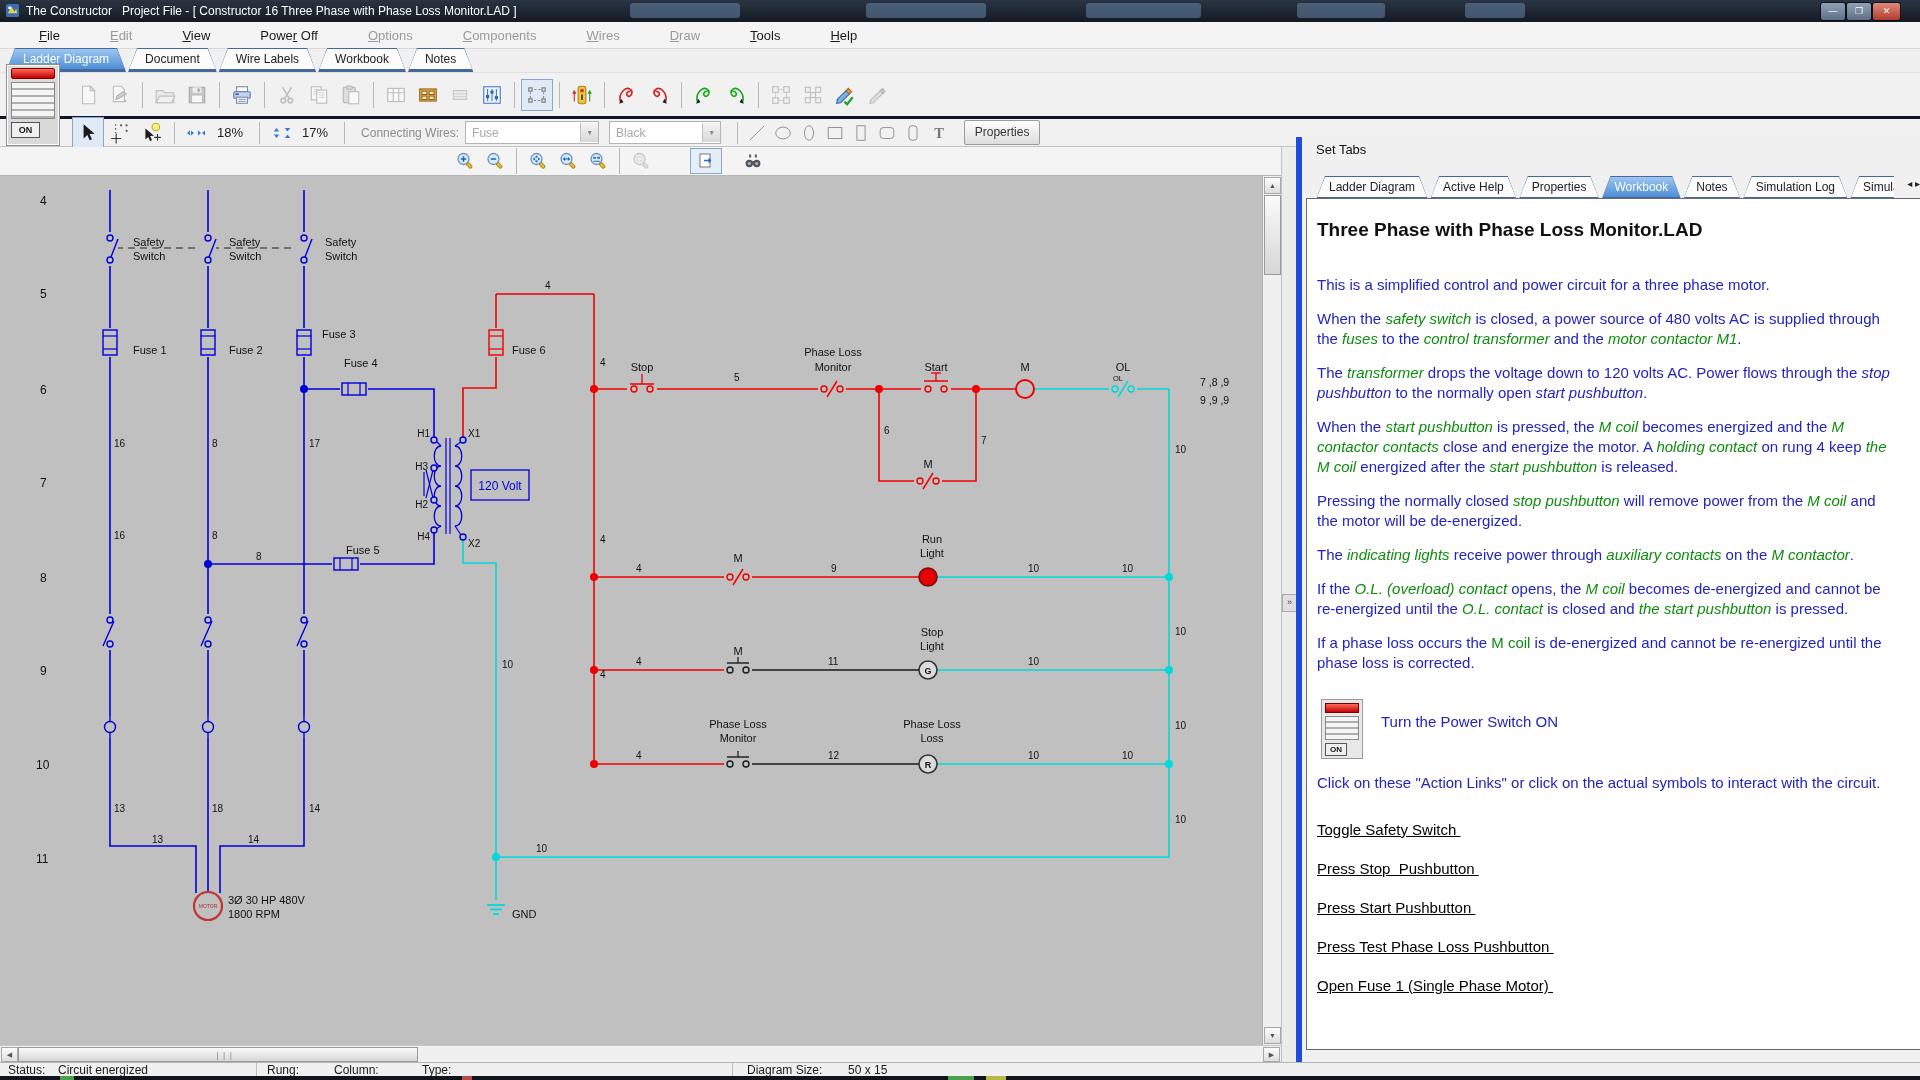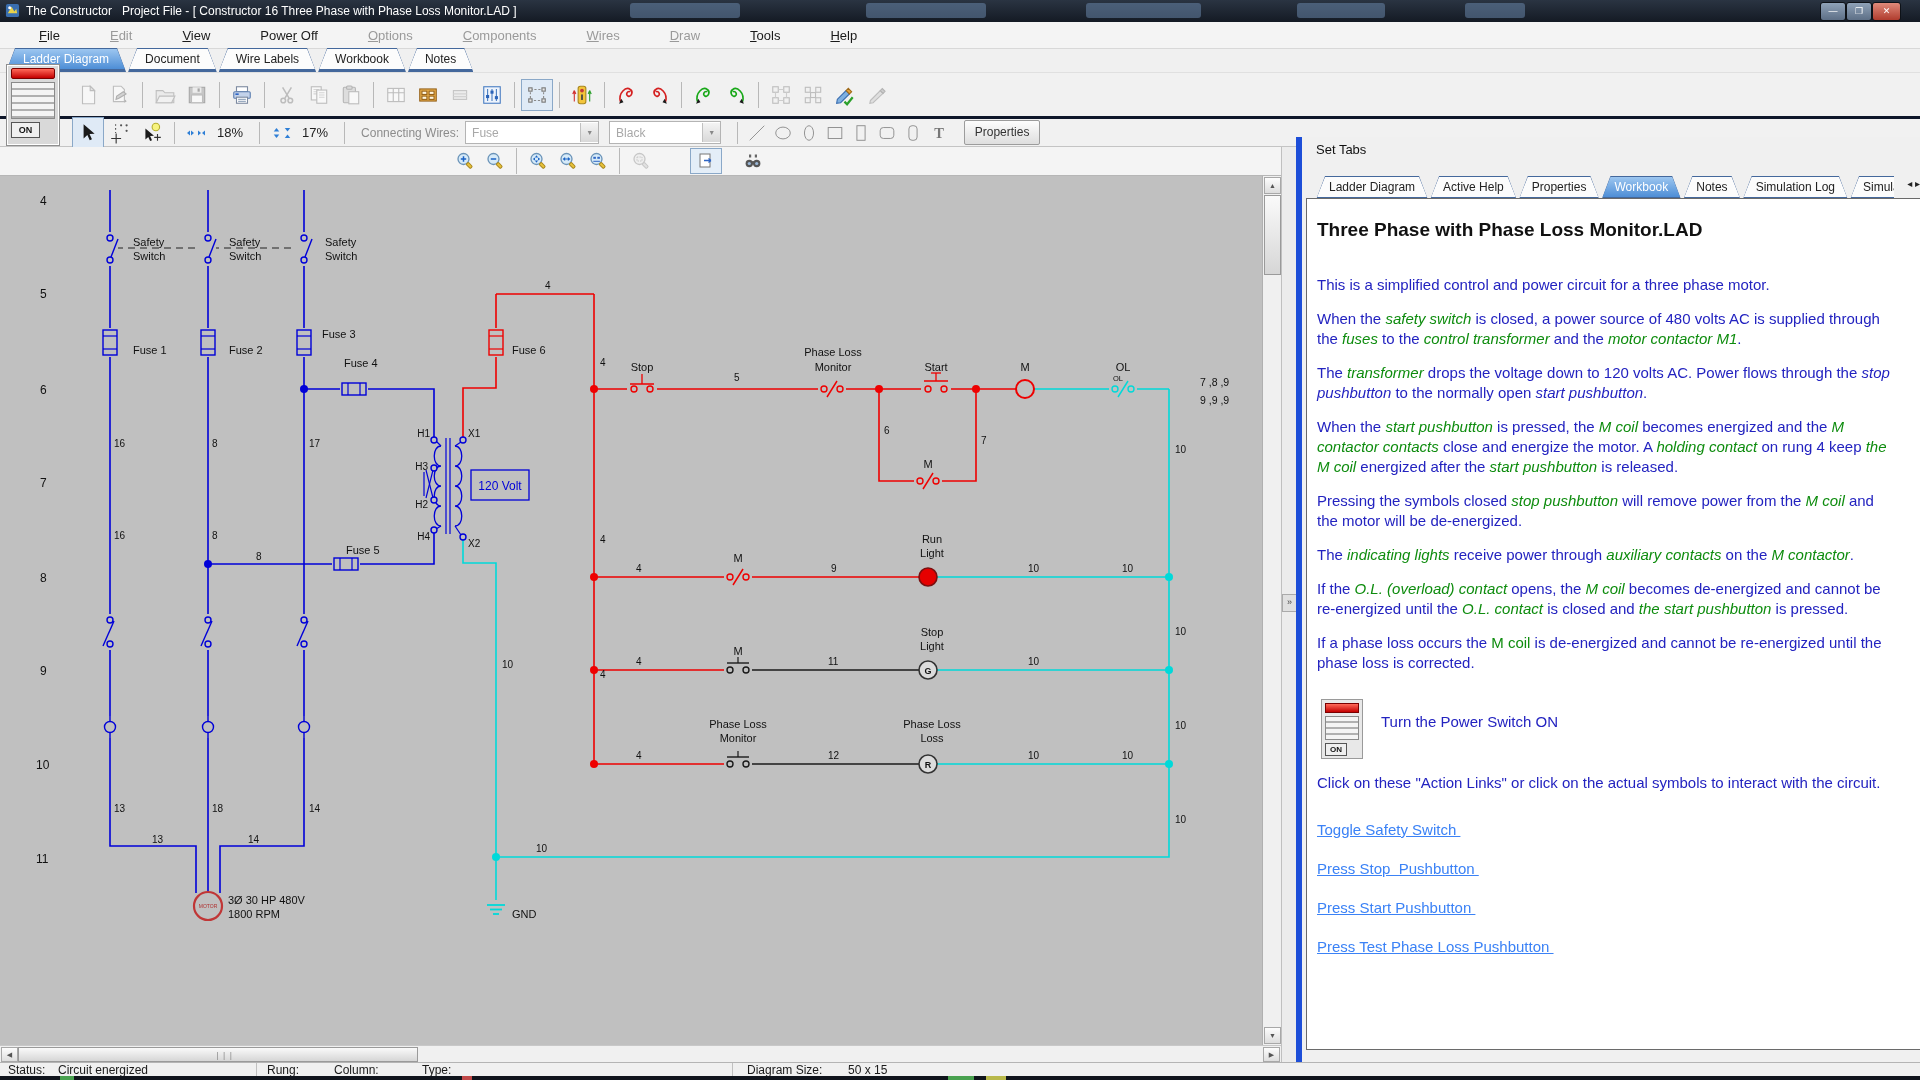--- a/index.html
+++ b/index.html
@@ -93,21 +93,21 @@
   .r-g{color:#0e8c0e;font-style:italic;} .r-gn{color:#0e8c0e;} .r-bi{font-style:italic;}
   #wb-fig{display:flex;margin:26px 0 0 4px;}
   .wswitch{width:40px;height:58px;background:#e8e8e8;border:1px solid #9a9a9a;flex:0 0 auto;}
   .wswitch .bar{margin:3px;height:8px;background:linear-gradient(#ff6a5a,#c40000);border:1px solid #7a0000;}
   .wswitch .knob{margin:3px;height:22px;border:1px solid #8a8a8a;
      background:repeating-linear-gradient(#f4f4f4 0 4px,#b0b0b0 4px 6px);}
   .wswitch .onlab{margin:2px 3px;width:20px;height:11px;border:1px solid #555;background:#efefef;
      font-size:8px;font-weight:bold;text-align:center;line-height:11px;color:#111;}
   #wb-caption{font-size:15px;color:#2323c0;margin:14px 0 0 18px;}
   #wb-links{margin-top:28px;}
-  .link{display:block;font-size:15px;color:#3b82f6;margin-bottom:22px;white-space:pre;}
+  .link{display:block;font-size:15px;color:#000000;margin-bottom:22px;white-space:pre;}
   
   #statusbar{position:absolute;left:0;top:1062px;width:1920px;height:14px;background:#f0f0f0;
      border-top:1px solid #b4b4b4;font-size:12px;color:#1a1a1a;}
   #statusbar span{position:absolute;top:0;}
   .ssep{position:absolute;top:0;width:1px;height:14px;background:#c0c0c0;}
   #sliver{position:absolute;left:0;top:1076px;width:1920px;height:4px;background:#10141c;}
   #sliver i{position:absolute;top:0;height:4px;display:block;}
 </style>
 </head>
 <body>
@@ -820,41 +820,42 @@
       </div>
     <div id="rtab-arrows">◂ ▸</div>
     <div id="rcontent">
       <div id="rtext">
         <div id="wb-title">Three Phase with Phase Loss Monitor.LAD</div>
         <div id="wb-paras">
             <div class="para"><span>This is a simplified control and power circuit for a three phase motor.</span></div>
             <div class="para"><span>When the </span><span class="r-g">safety switch</span><span> is closed, a power source of 480 volts AC is supplied through the </span><span class="r-g">fuses</span><span> to the </span><span class="r-g">control transformer</span><span> and the </span><span class="r-g">motor contactor M1</span><span>.</span></div>
             <div class="para"><span>The </span><span class="r-g">transformer</span><span> drops the voltage down to 120 volts AC. Power flows through the </span><span class="r-bi">stop pushbutton</span><span> to the normally open </span><span class="r-bi">start pushbutton</span><span>.</span></div>
             <div class="para"><span>When the </span><span class="r-g">start pushbutton</span><span> is pressed, the </span><span class="r-g">M coil</span><span> becomes energized and the </span><span class="r-g">M contactor contacts</span><span> close and energize the motor. A </span><span class="r-g">holding contact</span><span> on rung 4 keep </span><span class="r-g">the M coil</span><span> energized after the </span><span class="r-g">start pushbutton</span><span> is released.</span></div>
-            <div class="para"><span>Pressing the symbols closed </span><span class="r-g">stop pushbutton</span><span> will remove power from the </span><span class="r-g">M coil</span><span> and the motor will be de-energized.</span></div>
+            <div class="para"><span>Pressing the normally closed </span><span class="r-g">stop pushbutton</span><span> will remove power from the </span><span class="r-g">M coil</span><span> and the motor will be de-energized.</span></div>
             <div class="para"><span>The </span><span class="r-g">indicating lights</span><span> receive power through </span><span class="r-g">auxiliary contacts</span><span> on the </span><span class="r-g">M contactor</span><span>.</span></div>
             <div class="para"><span>If the </span><span class="r-g">O.L. (overload) contact</span><span> opens, the </span><span class="r-g">M coil</span><span> becomes de-energized and cannot be re-energized until the </span><span class="r-g">O.L. contact</span><span> is closed and </span><span class="r-g">the start pushbutton</span><span> is pressed.</span></div>
             <div class="para"><span>If a phase loss occurs the </span><span class="r-gn">M coil</span><span> is de-energized and cannot be re-energized until the phase loss is corrected.</span></div>
           </div>
         <div id="wb-fig">
           <div class="wswitch">
             <div class="bar"></div>
             <div class="knob"></div>
             <div class="onlab">ON</div>
           </div>
           <div id="wb-caption">Turn the Power Switch ON</div>
         </div>
         <div id="wb-after">
             <div class="para"><span>Click on these "Action Links" or click on the actual symbols to interact with the circuit.</span></div>
           </div>
         <div id="wb-links">
             <a class="link" href="#">Toggle Safety Switch </a>
             <a class="link" href="#">Press Stop  Pushbutton </a>
             <a class="link" href="#">Press Start Pushbutton </a>
             <a class="link" href="#">Press Test Phase Loss Pushbutton </a>
+            <a class="link" href="#">Open Fuse 1 (Single Phase Motor) </a>
           </div>
       </div>
     </div>
 
   </div>
 
   <div id="statusbar">
     <span style="left:8px">Status:</span>
     <span style="left:58px">Circuit energized</span>
     <i class="ssep" style="left:256px"></i>

